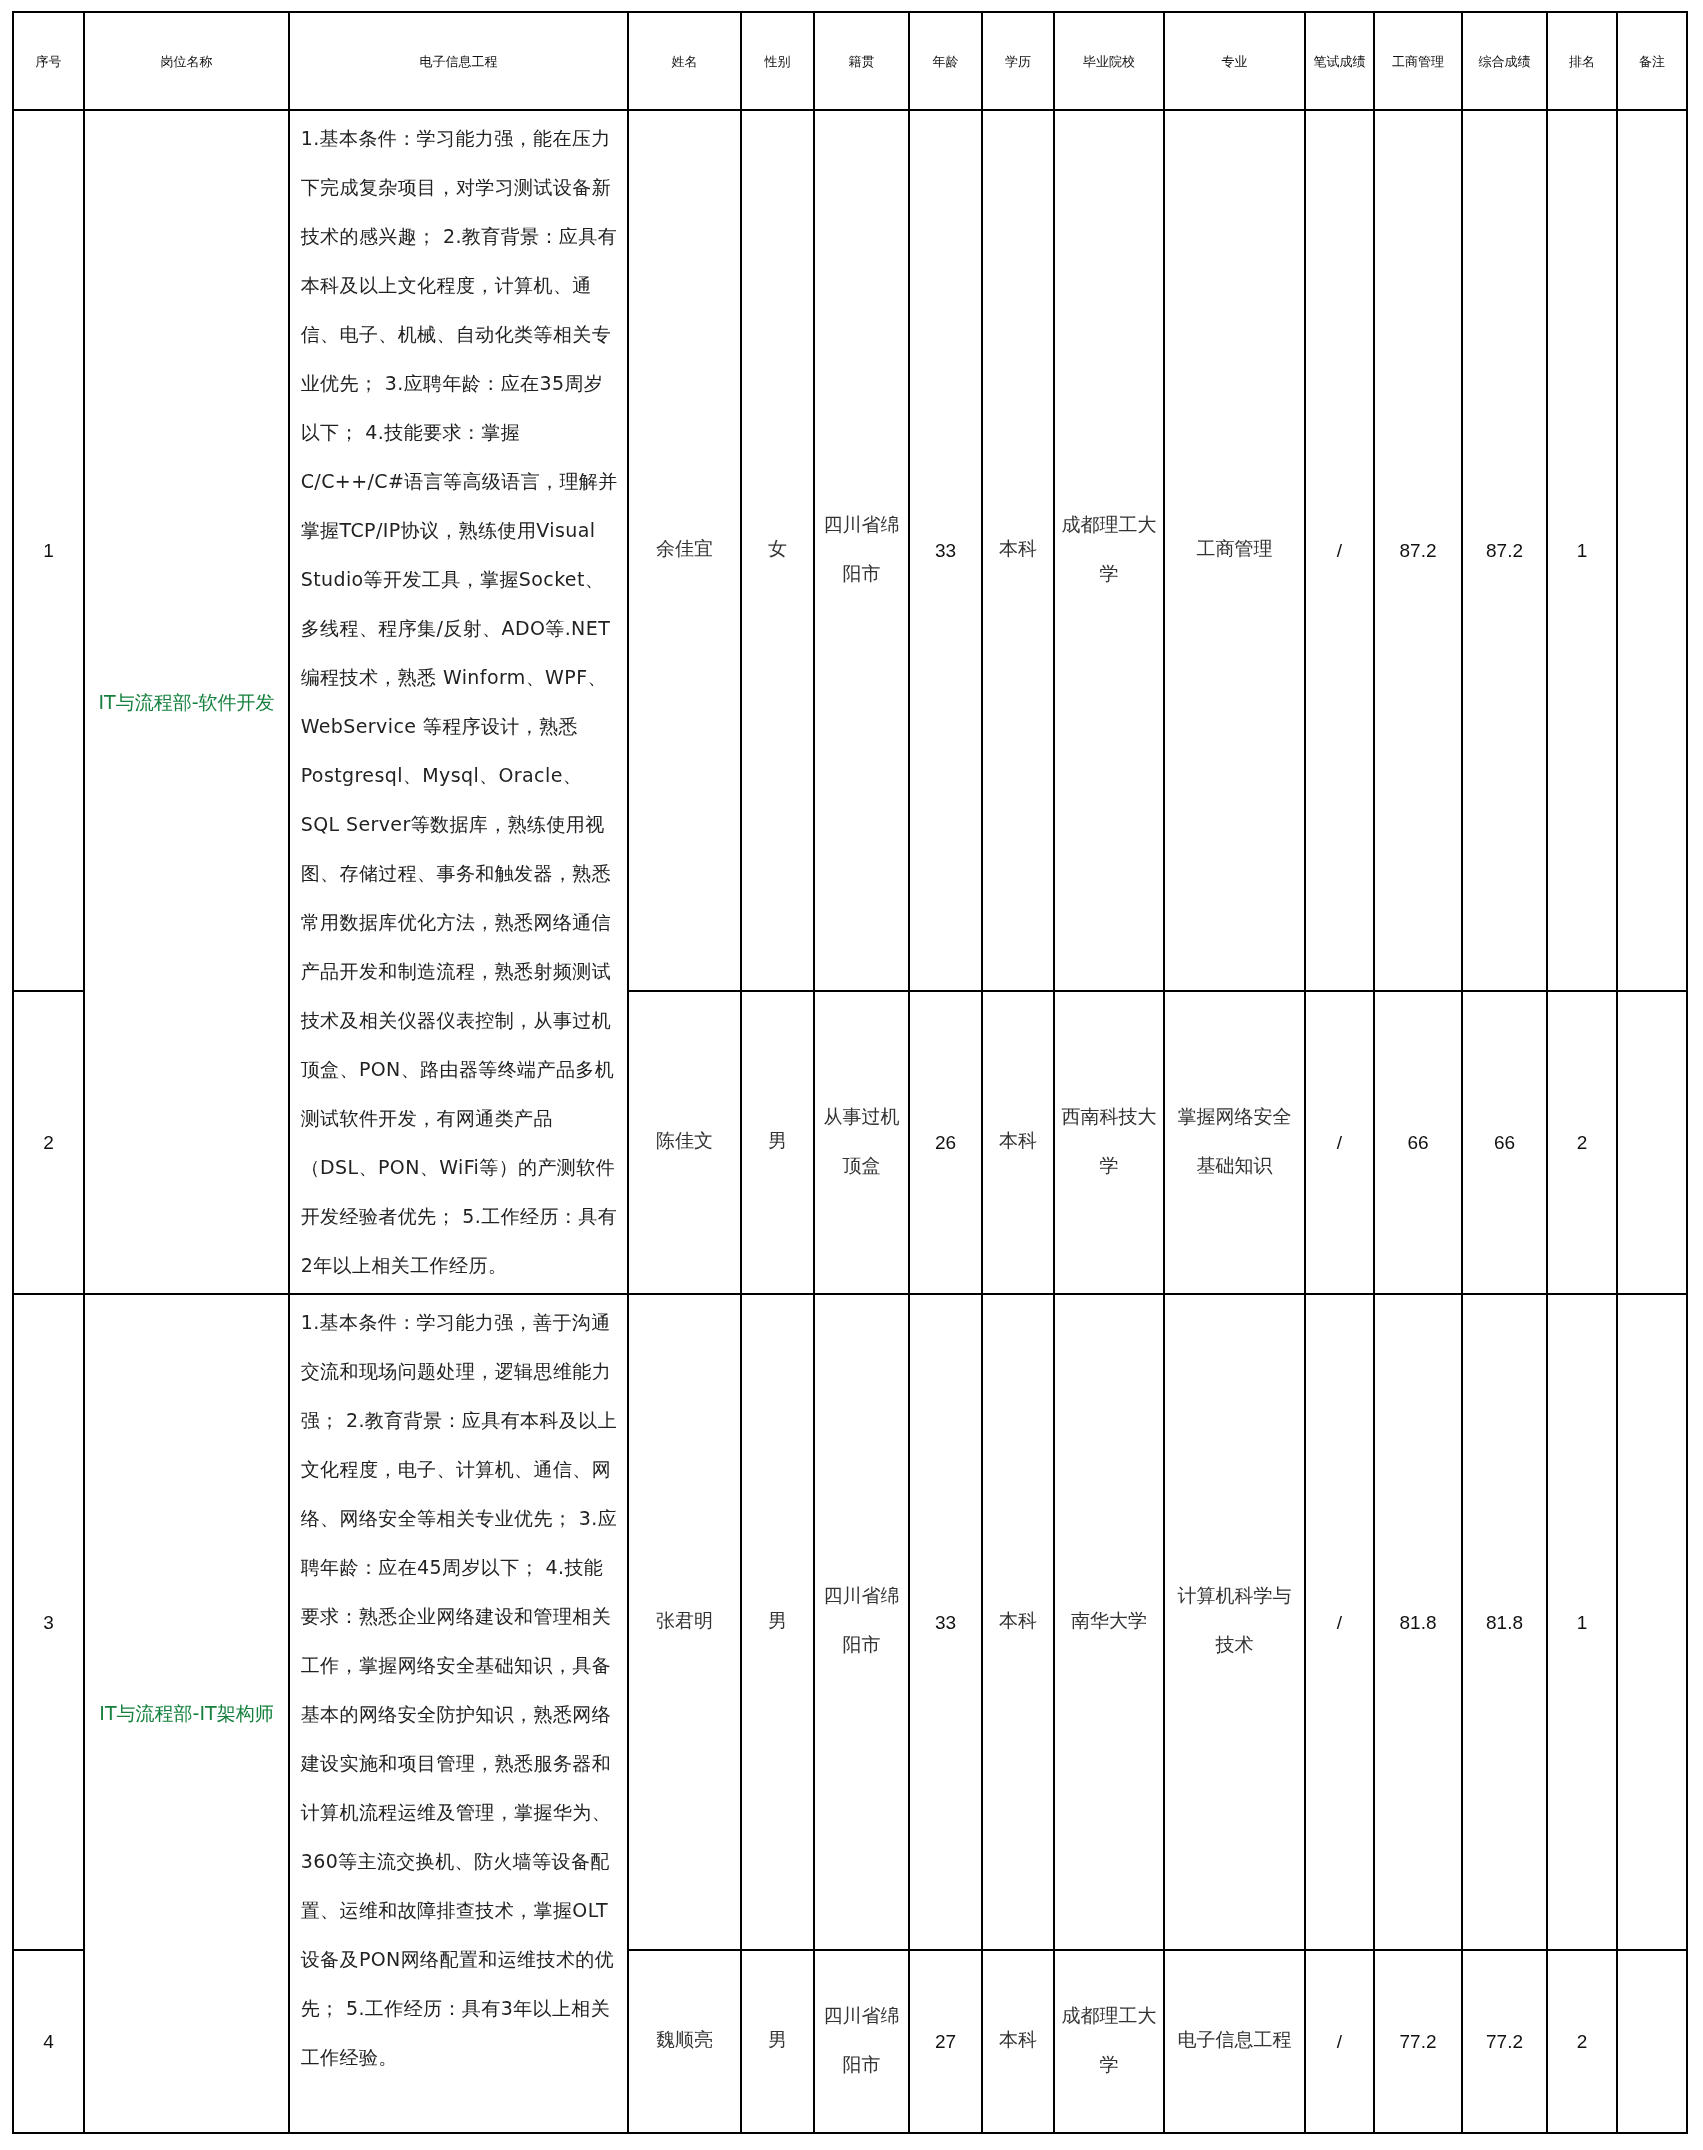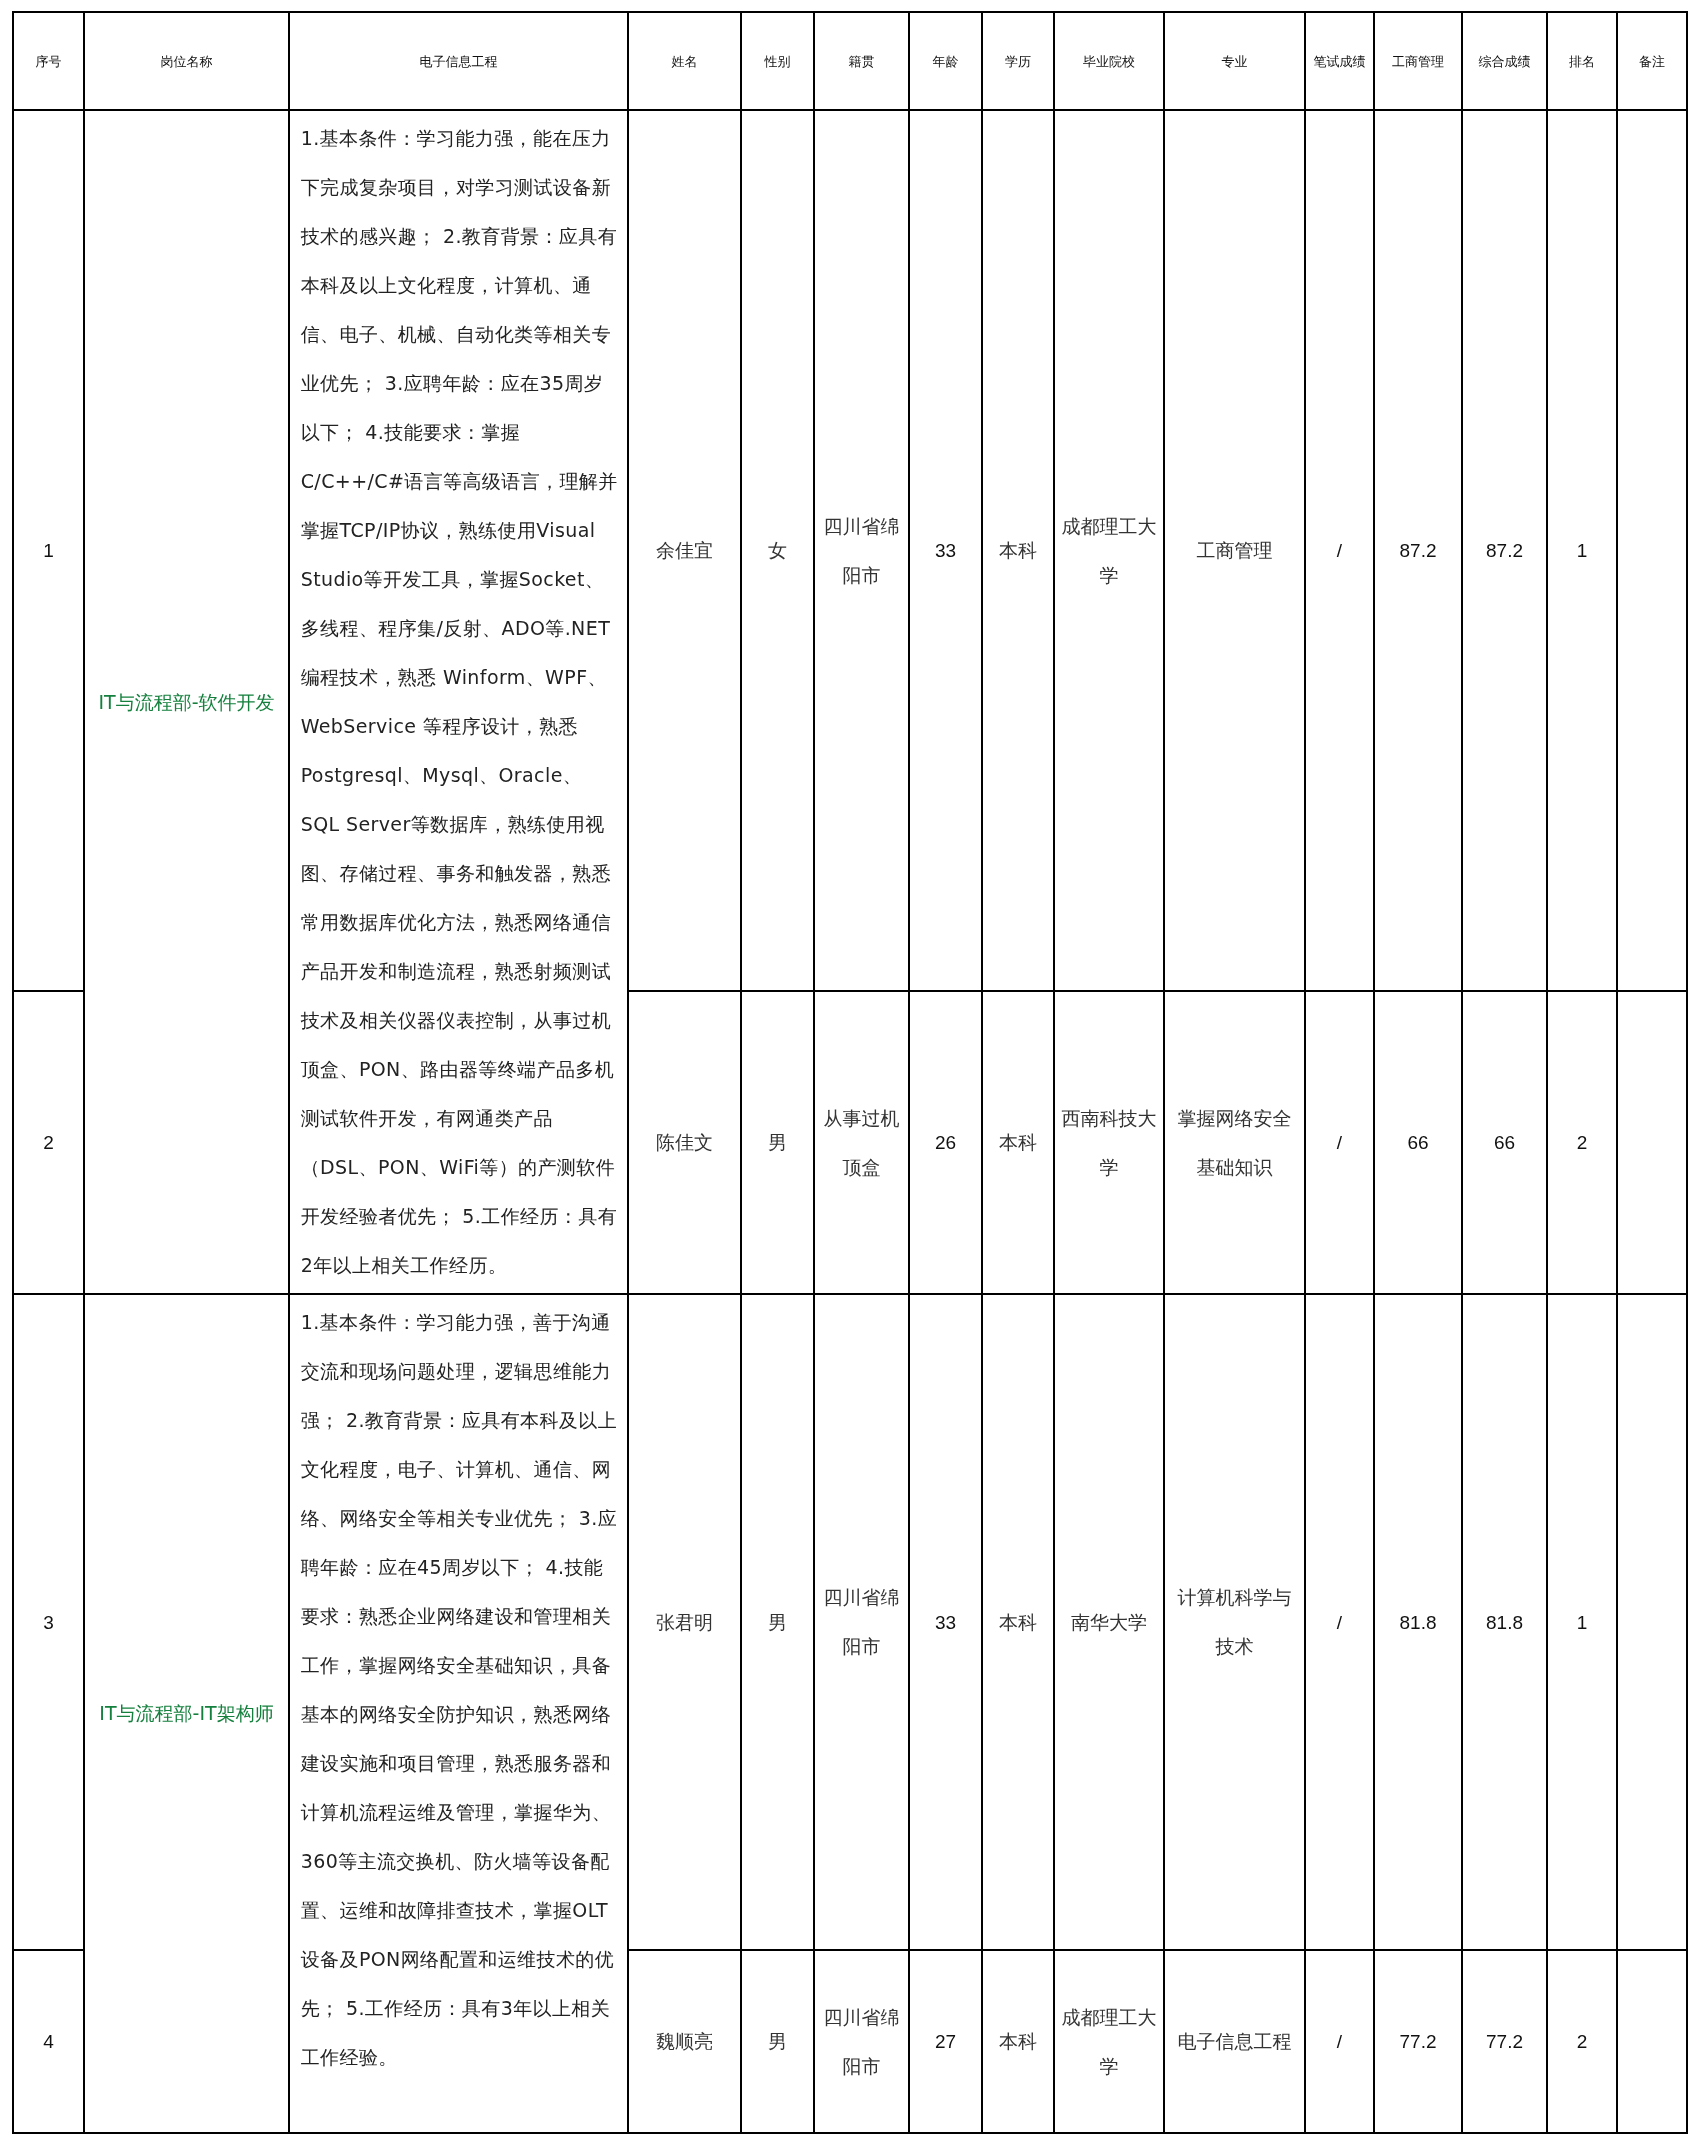--- a/index.html
+++ b/index.html
@@ -6,21 +6,21 @@
   body { width: 1703px; height: 2151px; position: relative; overflow: hidden;
          font-family: "DejaVu Sans", "Liberation Sans", sans-serif; color: #111; }
   table.grid { position: absolute; left: 12px; top: 11.4px; border-collapse: collapse;
                table-layout: fixed; width: 1674px; }
   table.grid td, table.grid th { border: 2.3px solid #000; text-align: center; vertical-align: middle;
                font-weight: normal; font-size: 19px; line-height: 49px; padding: 0 4.6px; overflow: hidden; }
   table.grid th { font-family: "DejaVu Serif", "Liberation Serif", serif; font-size: 13px; line-height: 49px; }
   .req { text-align: left !important; vertical-align: top !important; padding: 3px 9px 0 10.7px !important;
          font-size: 20px; line-height: 49px !important; color: #222; letter-spacing: 0.4px; margin-top: 18px; }
   .pos { font-size: 19px; color: #15803d; }
-  .serifcell { font-family: Liberation Sans, sans-serif; color: #333; }
+  .serifcell { font-family: Liberation Mono, monospace; color: #333; }
   .num { font-family: "Liberation Sans", sans-serif; font-size: 19px; }
   .wrap { white-space: normal; word-break: break-all; }
 </style>
 </head>
 <body>
 
 <table class="grid">
   <colgroup>
     <col style="width:71px">
       <col style="width:205px">

